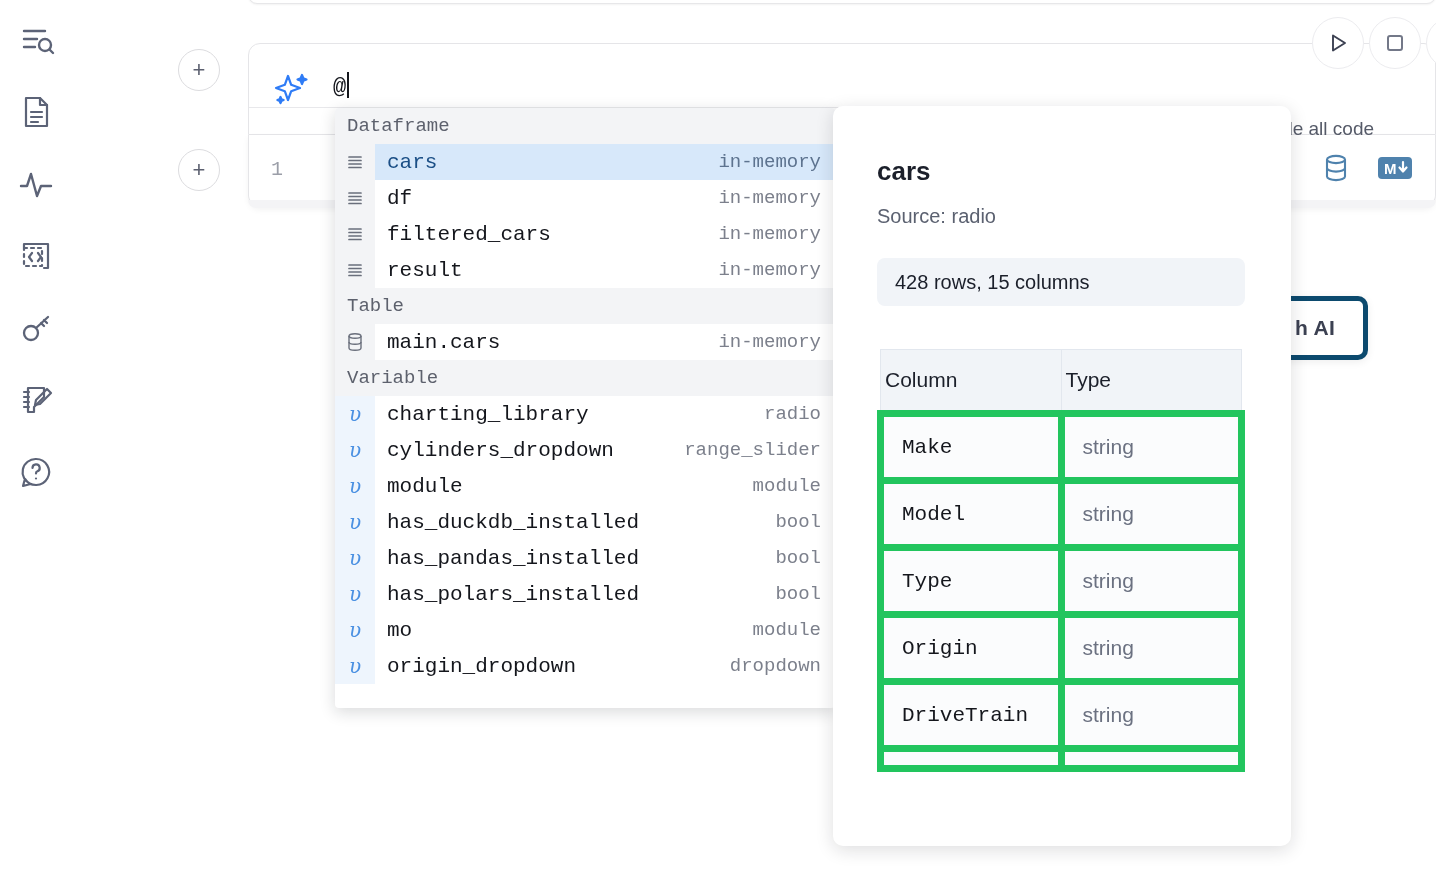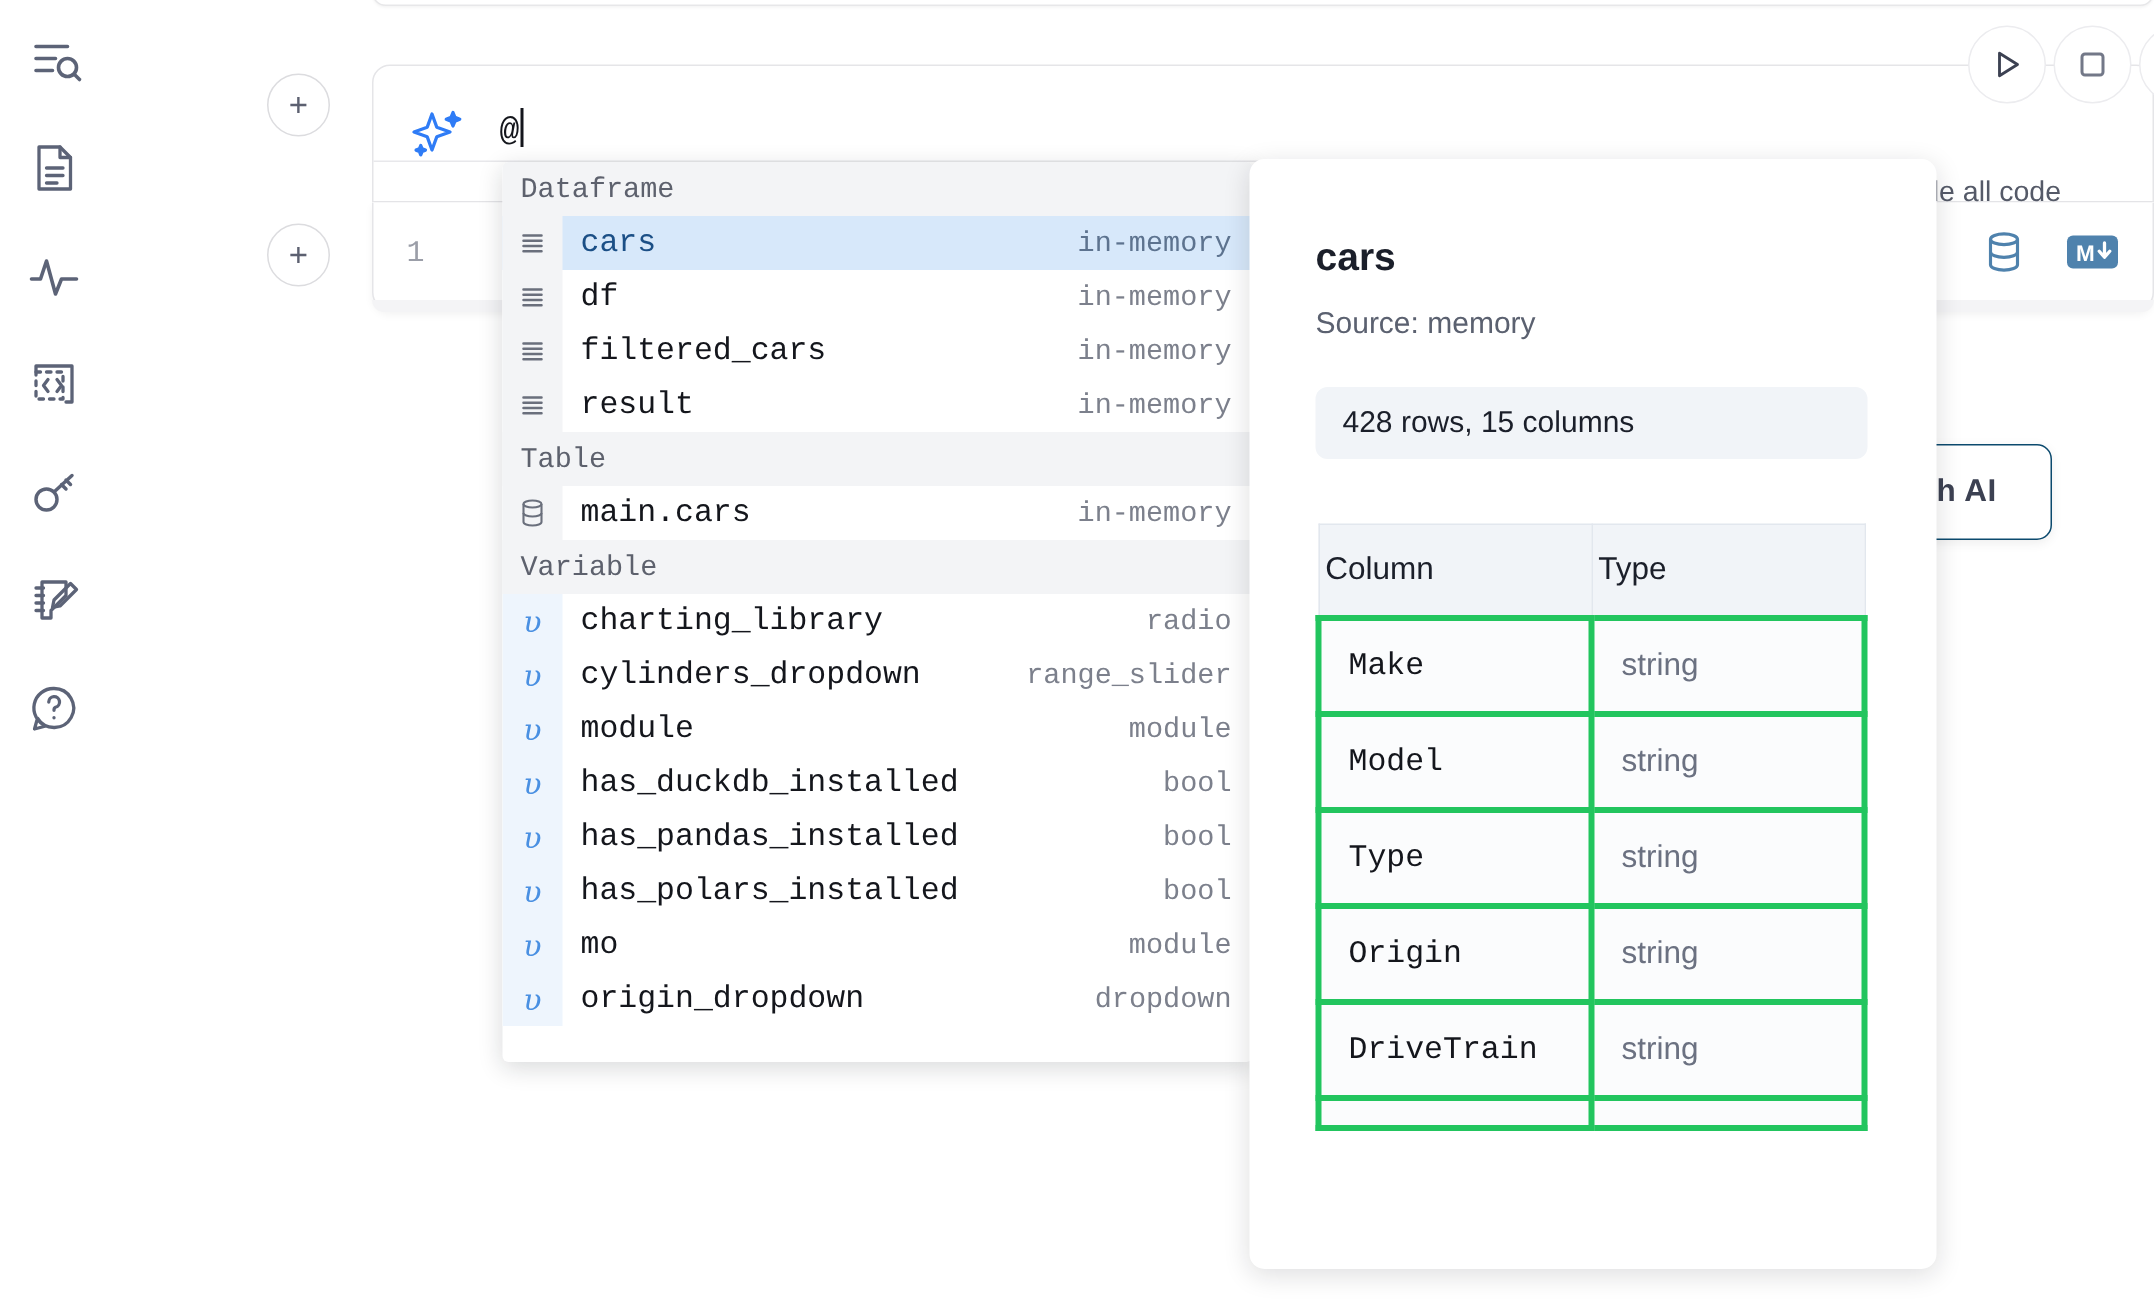--- a/index.html
+++ b/index.html
@@ -100,21 +100,21 @@
     display: flex; align-items: center; gap: 24px;
   }
   .cell-strip {
     position: absolute; left: 248px; top: 200px; width: 1188px; height: 8px;
     background: #f4f4f6; border-radius: 0 0 10px 10px;
   }
 
   
   .ai-card {
     position: absolute; left: 1278px; top: 296px; width: 90px; height: 64px;
-    background: #ffffff; border: 1px solid #0c4a6e; border-radius: 10px;
+    background: #ffffff; border: 5px solid #0c4a6e; border-radius: 10px;
     box-shadow: 0 2px 8px rgba(0,0,0,.07);
     display: flex; align-items: center;
     padding-left: 12px;
     font-size: 21px; font-weight: 700; color: #3c4152; letter-spacing: .3px;
   }
 
   
   .ac {
     position: absolute; left: 335px; top: 108px; width: 500px; height: 600px;
     background: #ffffff; border-radius: 4px;
@@ -173,21 +173,21 @@
   .detail-table {
     position: absolute; left: 44px; top: 243px; width: 368px;
     border-collapse: collapse; table-layout: fixed;
   }
   .detail-table th {
     background: #f1f4f8; border: 1px solid #e2e7ee;
     text-align: left; padding: 18px 0 18px 4px;
     font-size: 21px; font-weight: 400; color: #1b1f2a;
   }
   .detail-table td {
-    border: 4px solid #22c55e; padding: 18px 0 18px 18px;
+    border: 7px solid #22c55e; padding: 18px 0 18px 18px;
     font-size: 21px; background: #fbfcfd;
   }
   .detail-table td.col {
     font-family: "Liberation Mono", monospace; color: #14161c;
   }
   .detail-table td.typ { color: #6b7181; }
   .detail-table tr.partial td { height: 20px; padding: 0; }
 </style>
 </head>
 <body>
@@ -401,21 +401,21 @@
       </div>
       <div class="ac-row">
         <div class="ac-gutter var">υ</div>
         <div class="ac-name">origin_dropdown</div>
         <div class="ac-meta">dropdown</div>
       </div>
     </div>
 
   <div class="detail">
     <div class="detail-title">cars</div>
-    <div class="detail-source">Source: memory</div>
+    <div class="detail-source">Source: radio</div>
     <div class="detail-badge">428 rows, 15 columns</div>
     <table class="detail-table">
       <thead>
           <tr id="det-head">
             <th>Column</th>
             <th>Type</th>
           </tr>
         </thead>
       <tbody id="det-body">
           <tr>

